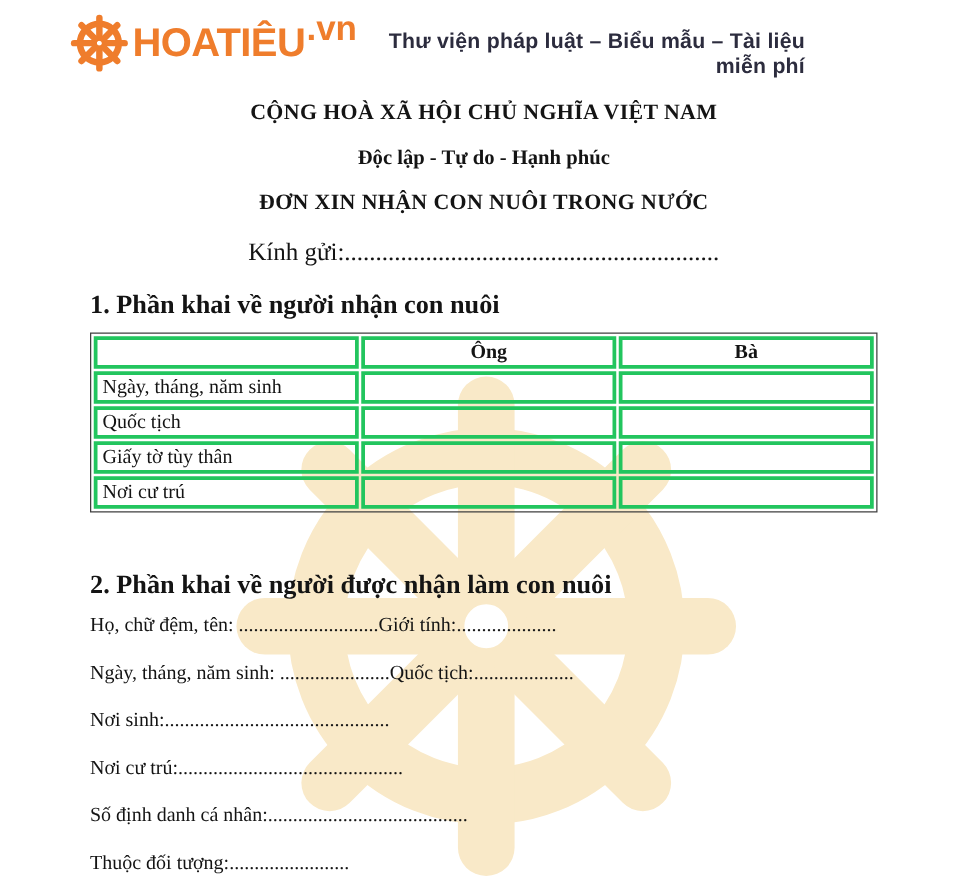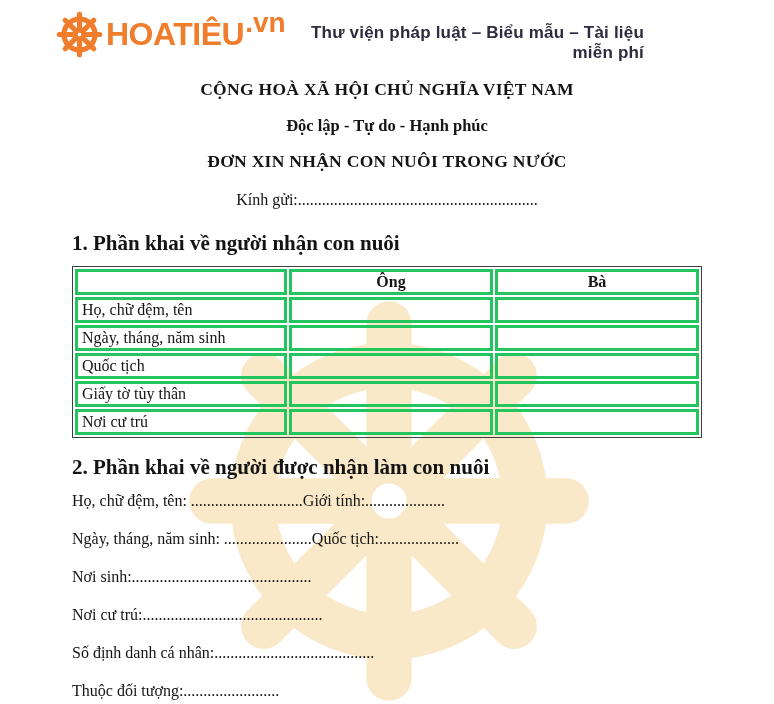--- a/index.html
+++ b/index.html
@@ -50,21 +50,21 @@
     font-weight: 600; font-size: 17px; letter-spacing: 0.2px;
     color: var(--tagline-color, #2c2c3e);
     text-align: right;
   }
 
   
   .doc-line { position: absolute; left: 0; width: 774px; text-align: center; z-index: 1; }
   .national-title { top: 79px;  font-weight: bold; font-size: 17.5px; letter-spacing: 0.3px; }
   .motto         { top: 116px; font-weight: bold; font-size: 16.5px; }
   .form-title    { top: 151px; font-weight: bold; font-size: 17.5px; letter-spacing: 0.3px; }
-  .kinh-gui      { top: 191px; font-size: 16px; }
+  .kinh-gui      { top: 191px; font-size: 20px; }
 
   .section-heading {
     position: absolute; left: 72px;
     font-weight: bold; font-size: 21px; z-index: 1;
   }
   .s1 { top: 231px; }
   .s2 { top: 455px; }
 
   
   table.applicant {
@@ -144,25 +144,20 @@
         <col class="c2">
         <col class="c3">
       </colgroup>
     <tbody>
         <tr>
       <th></th>
       <th>Ông</th>
       <th>Bà</th>
     </tr>
     <tr>
-      <td class="row-label">Họ, chữ đệm, tên</td>
-      <td></td>
-      <td></td>
-    </tr>
-    <tr>
       <td class="row-label">Ngày, tháng, năm sinh</td>
       <td></td>
       <td></td>
     </tr>
     <tr>
       <td class="row-label">Quốc tịch</td>
       <td></td>
       <td></td>
     </tr>
     <tr>

